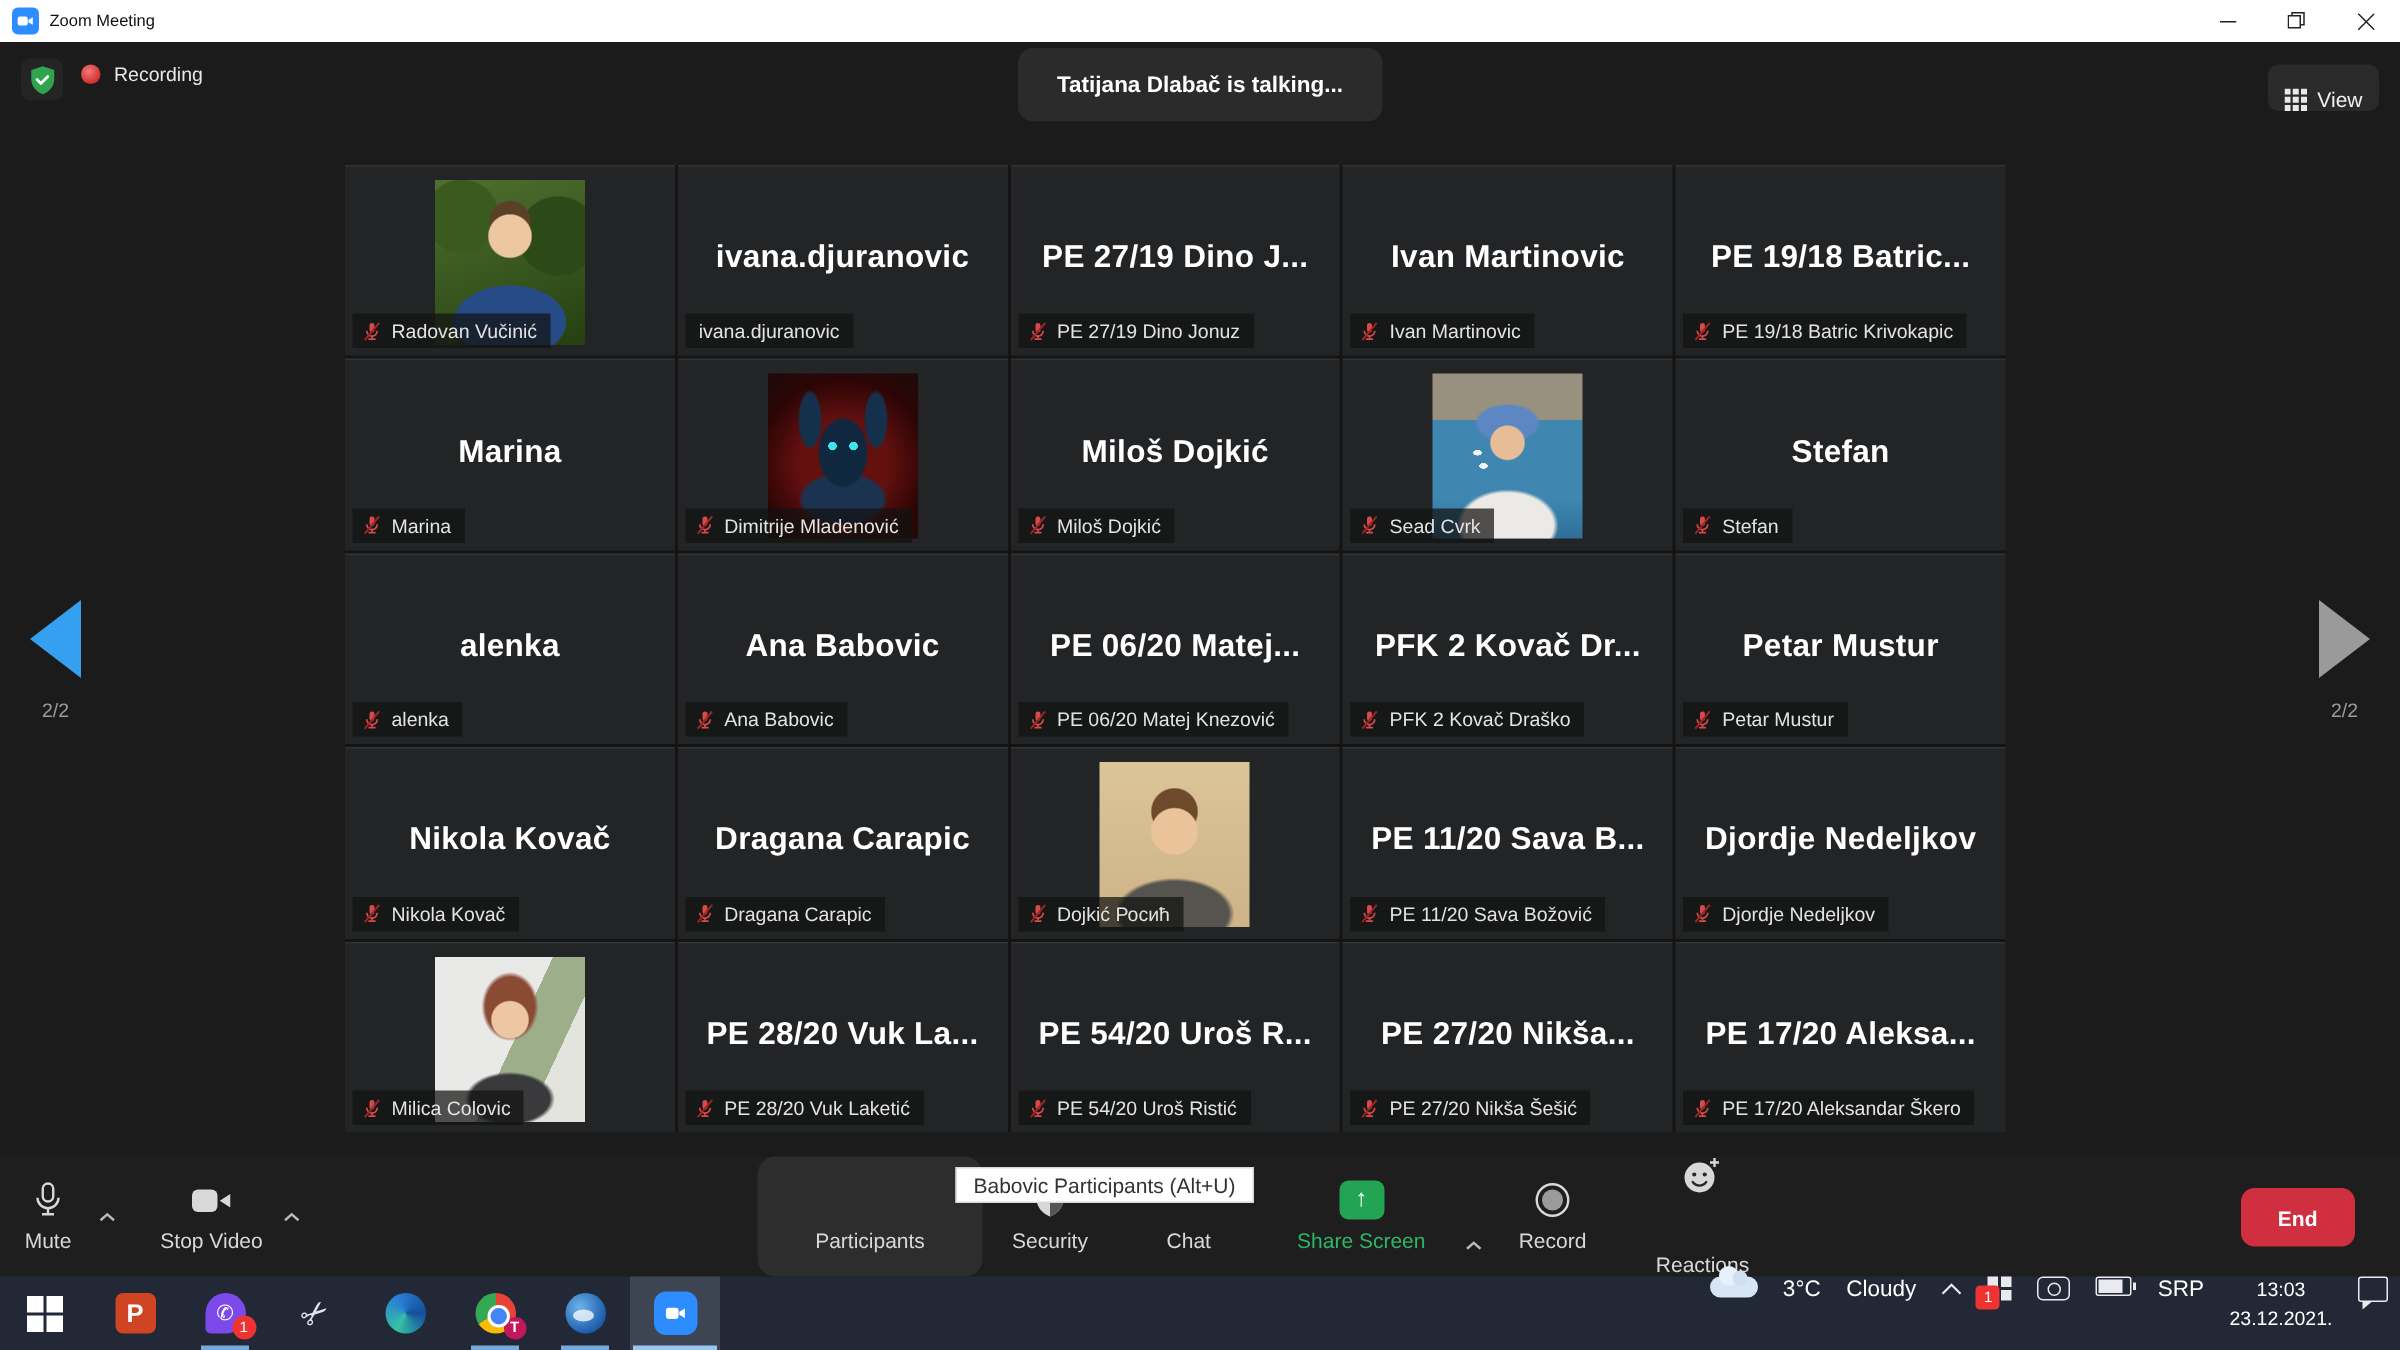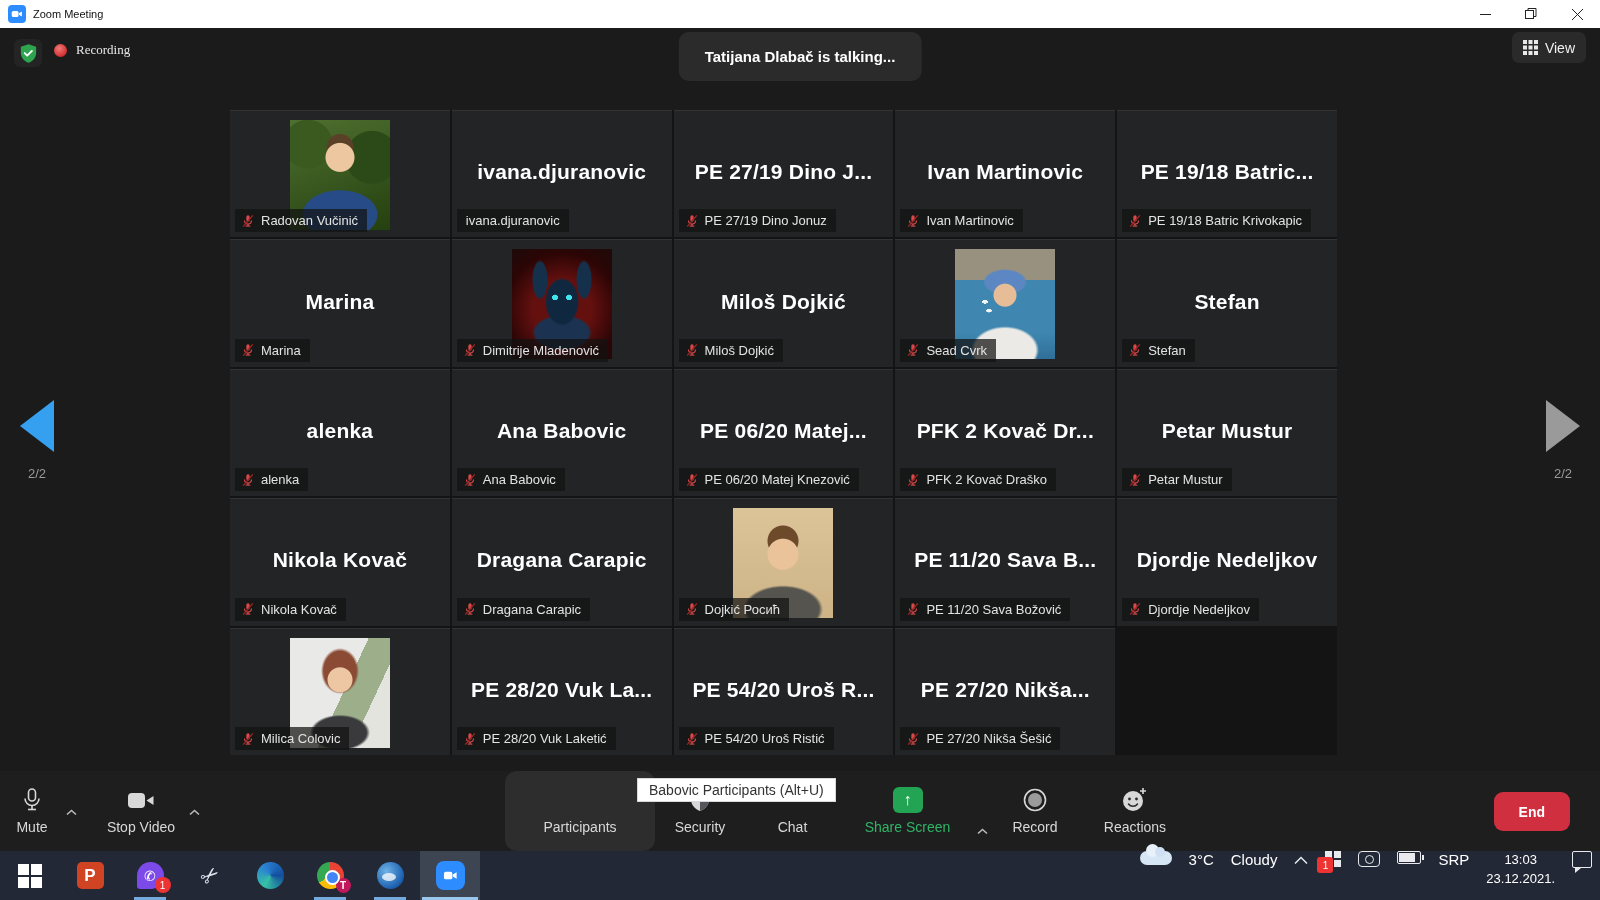--- a/index.html
+++ b/index.html
@@ -12,25 +12,25 @@
   .titlebar .title { font-size:11px; color:#111; }
   .win-controls { margin-left:auto; display:flex; height:100%; }
   .win-btn { width:46px; height:100%; display:flex; align-items:center; justify-content:center; color:#222; }
 
   
   .zoom-body { position:absolute; left:0; top:28px; width:1600px; height:823px; background:#1b1b1b; }
 
   
   .topbar { position:absolute; left:0; top:0; width:100%; height:62px; }
   .shield-wrap { position:absolute; left:14px; top:11px; width:28px; height:28px; background:#242424; border-radius:6px; display:flex; align-items:center; justify-content:center; }
-  .rec { position:absolute; left:54px; top:14px; display:flex; align-items:center; gap:9px;font-family:Liberation Serif, serif; }
+  .rec { position:absolute; left:54px; top:14px; display:flex; align-items:center; gap:9px; }
   .rec-dot { width:13px; height:13px; border-radius:50%; background:radial-gradient(circle at 40% 35%, #f07a7a, #d32f2f 70%); }
   .rec-label { color:#e8e8e8; font-size:13px; }
   .talk-banner { position:absolute; left:50%; transform:translateX(-50%); top:4px; height:49px; line-height:49px; padding:0 26px; background:#2b2b2b; border-radius:10px; color:#fff; font-weight:bold; font-size:15px; }
-  .view-btn { position:absolute; right:14px; top:4px; height:31px; padding:0 11px; background:#2a2a2a; border-radius:7px; display:flex; align-items:center; gap:7px; color:#f0f0f0; font-size:14px; }
+  .view-btn { position:absolute; right:14px; top:15px; height:31px; padding:0 11px; background:#2a2a2a; border-radius:7px; display:flex; align-items:flex-end; gap:7px; color:#f0f0f0; font-size:14px; }
 
   
   .grid { position:absolute; left:230px; top:82px; width:1107px; height:645px; display:grid; grid-template-columns:repeat(5,1fr); grid-template-rows:repeat(5,1fr); gap:2px; background:#141414; }
   .tile { position:relative; background:#232426; border-top:1px solid rgba(255,255,255,0.07); overflow:hidden; }
   .tile-center { position:absolute; left:0; right:0; top:50%; transform:translateY(-58%); text-align:center; color:#fff; font-weight:bold; font-size:21px; letter-spacing:.2px; white-space:nowrap; }
   .tile-label { position:absolute; left:5px; bottom:5px; max-width:96%; display:flex; align-items:center; gap:6px; background:rgba(18,18,18,0.72); padding:4px 9px 4px 6px; color:#e3e3e3; font-size:13px; white-space:nowrap; }
   .tile-label.nomic { padding-left:9px; }
   .mic { width:14px; height:14px; flex:0 0 auto; }
 
   
@@ -76,21 +76,21 @@
   .tri-left { width:0; height:0; border-top:26px solid transparent; border-bottom:26px solid transparent; border-right:34px solid #35a0f0; margin:0 auto 14px; }
   .tri-right { width:0; height:0; border-top:26px solid transparent; border-bottom:26px solid transparent; border-left:34px solid #9a9a9a; margin:0 auto 14px; }
 
   
   .toolbar { position:absolute; left:0; bottom:0; width:100%; height:80px; background:#1e1e1e; }
   .tb-btn { display:flex; flex-direction:column; align-items:center; justify-content:center; gap:6px; color:#d8d8d8; font-size:14px; height:80px; }
   .tb-icon { height:26px; display:flex; align-items:center; justify-content:center; }
   .chev { color:#b9b9b9; align-self:center; margin:0 2px; }
   .left-group { position:absolute; left:0; top:0; display:flex; }
   .center-group { position:absolute; left:505px; top:0; display:flex; }
-  .w90{width:90px;} .w95{width:95px;} .w110{width:110px;} .w135{width:135px;}
+  .w90{width:90px;} .w95{width:95px;} .w110{width:110px;justify-content:space-between;} .w135{width:135px;}
   .participants-btn { width:150px; background:#2d2d2d; border-radius:12px; }
   .share-btn { color:#2fb567; }
   .share-icon { width:30px; height:26px; background:#23a455; border-radius:6px; display:flex; align-items:center; justify-content:center; color:#fff; font-weight:bold; font-size:16px; }
   .tooltip { position:absolute; left:637px; top:7px; background:#ffffff; color:#333; font-size:14px; padding:3px 11px; border:1px solid #d9d9d9; white-space:nowrap; z-index:5; }
   .end-btn { position:absolute; right:30px; top:21px; height:39px; padding:4px 25px; background:#d02f3f; color:#fff; font-size:14px; font-weight:bold; border:none; border-radius:9px; display:flex; align-items:center; }
 
   
   .taskbar { position:absolute; left:0; top:851px; width:1600px; height:49px; background:#222836; display:flex; align-items:stretch; }
   .tb-slots { display:flex; }
   .slot { width:60px; display:flex; align-items:center; justify-content:center; position:relative; }
@@ -521,20 +521,33 @@
         <rect x="6.1" y="1.5" width="3.8" height="7.2" rx="1.9" fill="#d84a4a"></rect>
         <path d="M4 7.5a4 4 0 0 0 8 0" stroke="#d84a4a" stroke-width="1.3" fill="none"></path>
         <line x1="8" y1="11.5" x2="8" y2="13.6" stroke="#d84a4a" stroke-width="1.3"></line>
         <line x1="5.3" y1="13.8" x2="10.7" y2="13.8" stroke="#d84a4a" stroke-width="1.3"></line>
         <line x1="2.5" y1="14.5" x2="13.5" y2="1.5" stroke="#a02525" stroke-width="1.5"></line>
       </svg>
       <span class="lbl-text">PE 27/20 Nikša Šešić</span>
     </div>
   </div>
 
+  <div class="tile">
+    <div class="tile-center">PE 17/20 Aleksa...</div>
+    <div class="tile-label">
+      <svg class="mic" viewBox="0 0 16 16">
+        <rect x="6.1" y="1.5" width="3.8" height="7.2" rx="1.9" fill="#d84a4a"></rect>
+        <path d="M4 7.5a4 4 0 0 0 8 0" stroke="#d84a4a" stroke-width="1.3" fill="none"></path>
+        <line x1="8" y1="11.5" x2="8" y2="13.6" stroke="#d84a4a" stroke-width="1.3"></line>
+        <line x1="5.3" y1="13.8" x2="10.7" y2="13.8" stroke="#d84a4a" stroke-width="1.3"></line>
+        <line x1="2.5" y1="14.5" x2="13.5" y2="1.5" stroke="#a02525" stroke-width="1.5"></line>
+      </svg>
+      <span class="lbl-text">PE 17/20 Aleksandar Škero</span>
+    </div>
+  </div>
 </div>
 
   <div class="pag pag-left">
     <div class="tri-left"></div>
     <div>2/2</div>
   </div>
   <div class="pag pag-right">
     <div class="tri-right"></div>
     <div>2/2</div>
   </div>

